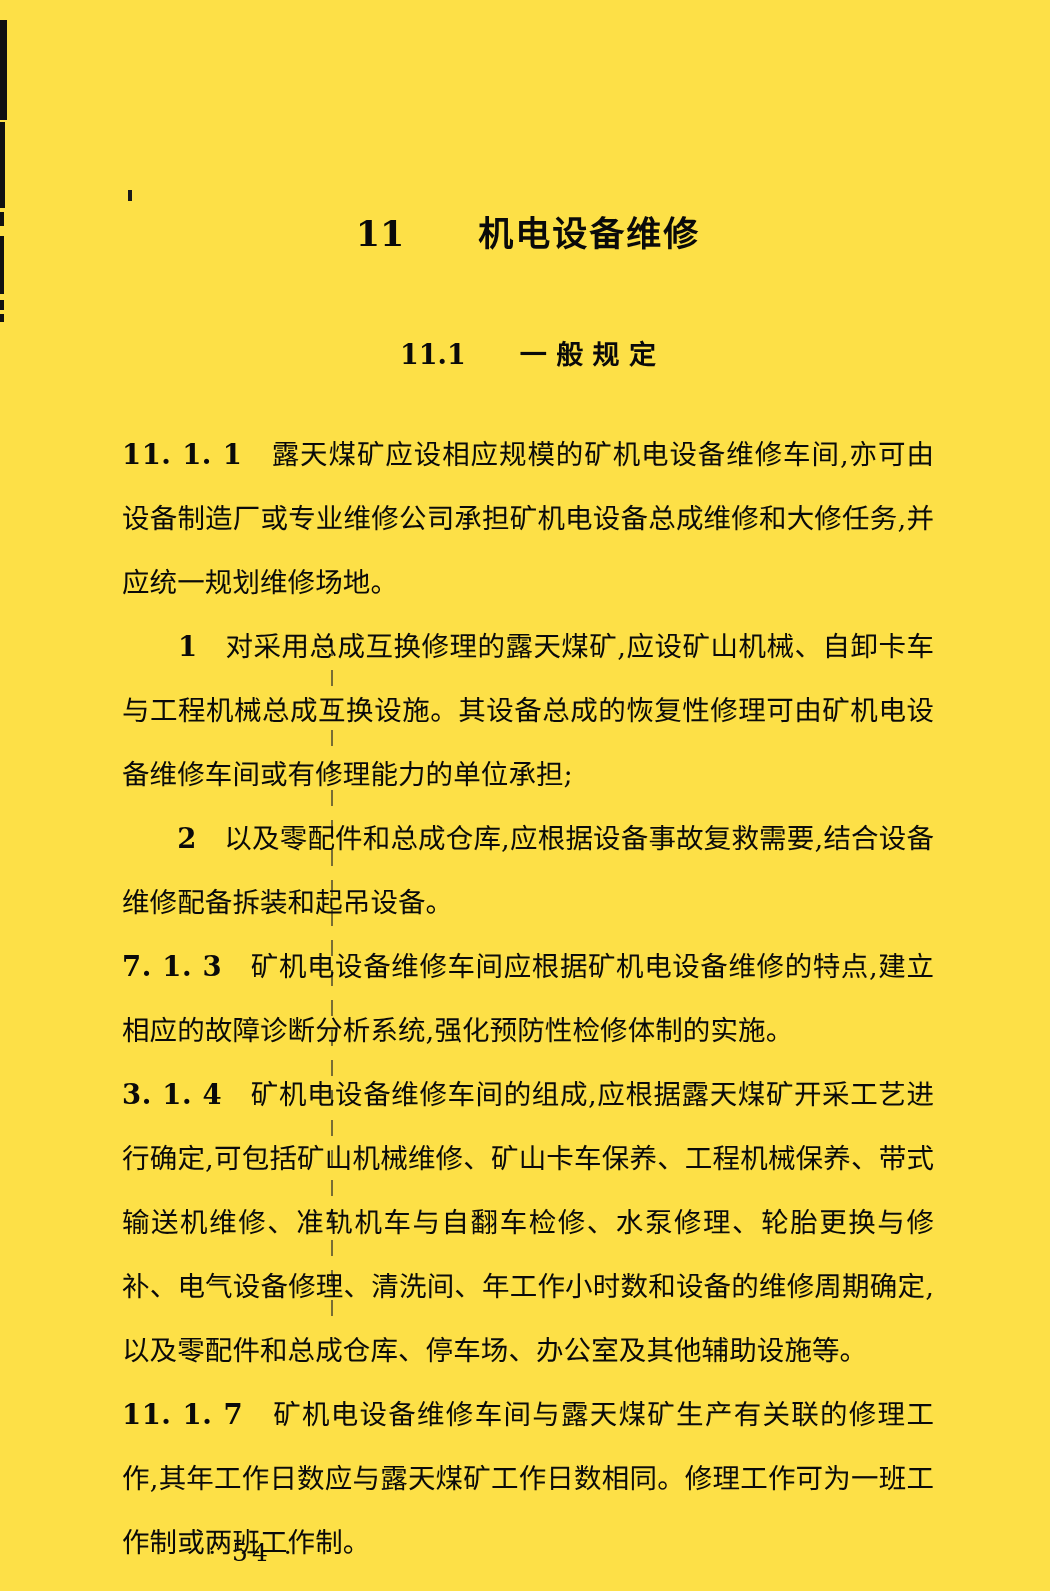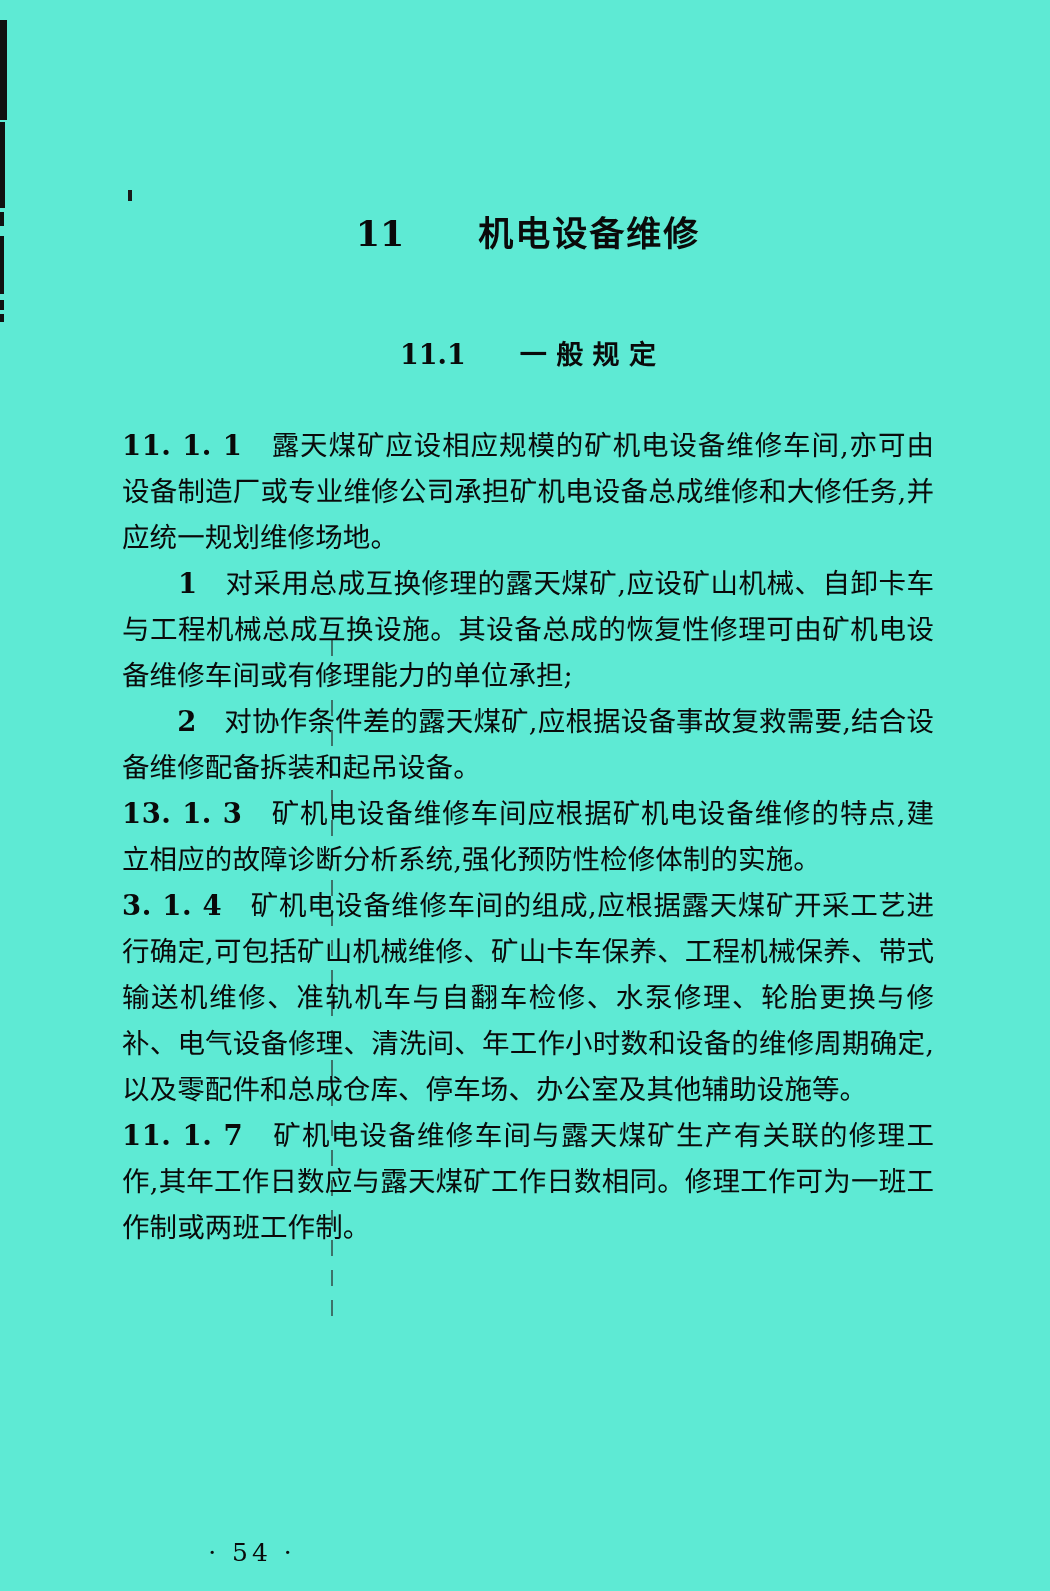--- a/index.html
+++ b/index.html
@@ -6,21 +6,21 @@
   html, body {
     margin: 0;
     padding: 0;
     background: #ffffff;
   }
   .page {
     position: relative;
     width: 1050px;
     height: 1591px;
     margin: 0 auto;
-    background: #5eead4;
+    background: #fde047;
     overflow: hidden;
     font-family: "DejaVu Serif", "Liberation Serif", serif;
     color: #0a0a0a;
     -webkit-font-smoothing: none;
   }
 
   
   .edge-mark {
     position: absolute;
     background: #111;
@@ -76,21 +76,21 @@
     white-space: pre;
   }
 
   .body-block {
     padding-top: 46px;
   }
 
   p.para {
     margin: 0 0 0 0;
     font-size: 27.5px;
-    line-height: 46px;
+    line-height: 64px;
     text-align: justify;
     text-justify: inter-character;
     letter-spacing: 0.1px;
     white-space: pre-wrap;
     word-break: break-all;
   }
   p.para .label {
     font-weight: bold;
     letter-spacing: 0.5px;
   }
@@ -133,23 +133,23 @@
 
     <h2 class="section-title"><span>11.1</span>　　<span>一 般 规 定</span></h2>
 
     <div class="body-block">
 
       <p class="para"><span class="label">11. 1. 1</span><span>　露天煤矿应设相应规模的矿机电设备维修车间,亦可由设备制造厂或专业维修公司承担矿机电设备总成维修和大修任务,并应统一规划维修场地。</span></p>
 
 
       <p class="para item">　　<span class="item-num">1</span><span>　对采用总成互换修理的露天煤矿,应设矿山机械、自卸卡车与工程机械总成互换设施。其设备总成的恢复性修理可由矿机电设备维修车间或有修理能力的单位承担;</span></p>
 
-      <p class="para item">　　<span class="item-num">2</span><span>　对协作条件差的露天煤矿,应根据设备事故复救需要,结合设备维修配备拆装和起吊设备。</span></p>
+      <p class="para item">　　<span class="item-num">2</span><span>　以及零配件和总成仓库,应根据设备事故复救需要,结合设备维修配备拆装和起吊设备。</span></p>
 
-      <p class="para"><span class="label">13. 1. 3</span><span>　矿机电设备维修车间应根据矿机电设备维修的特点,建立相应的故障诊断分析系统,强化预防性检修体制的实施。</span></p>
+      <p class="para"><span class="label">7. 1. 3</span><span>　矿机电设备维修车间应根据矿机电设备维修的特点,建立相应的故障诊断分析系统,强化预防性检修体制的实施。</span></p>
 
       <p class="para"><span class="label">3. 1. 4</span><span>　矿机电设备维修车间的组成,应根据露天煤矿开采工艺进行确定,可包括矿山机械维修、矿山卡车保养、工程机械保养、带式输送机维修、准轨机车与自翻车检修、水泵修理、轮胎更换与修补、电气设备修理、清洗间、年工作小时数和设备的维修周期确定,以及零配件和总成仓库、停车场、办公室及其他辅助设施等。</span></p>
 
 
       <p class="para"><span class="label">11. 1. 7</span><span>　矿机电设备维修车间与露天煤矿生产有关联的修理工作,其年工作日数应与露天煤矿工作日数相同。修理工作可为一班工作制或两班工作制。</span></p>
 
     </div>
   </div>
 
   <div class="footer">· 54 ·</div>

